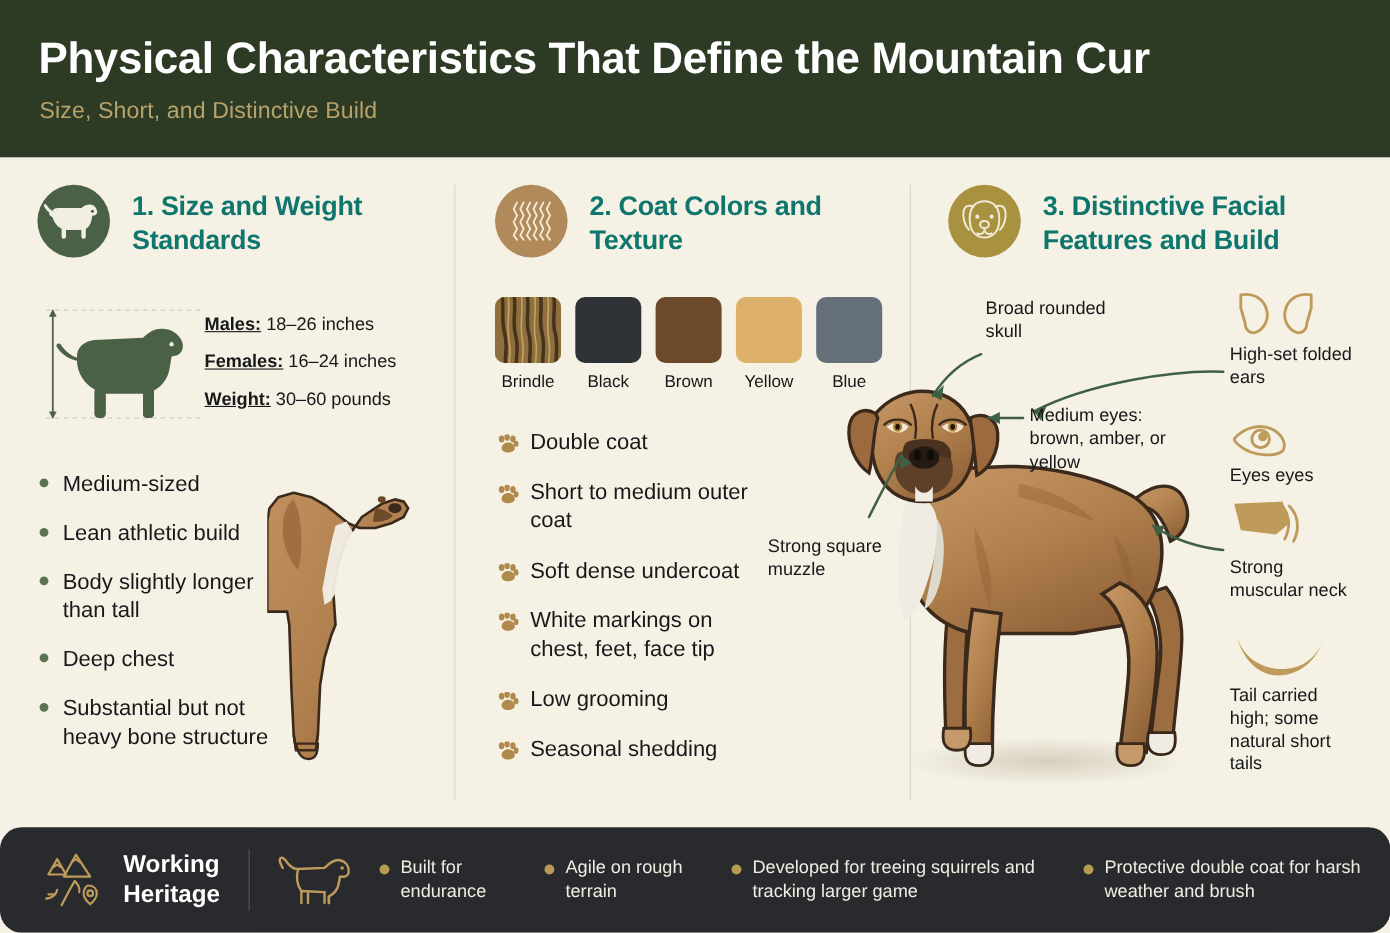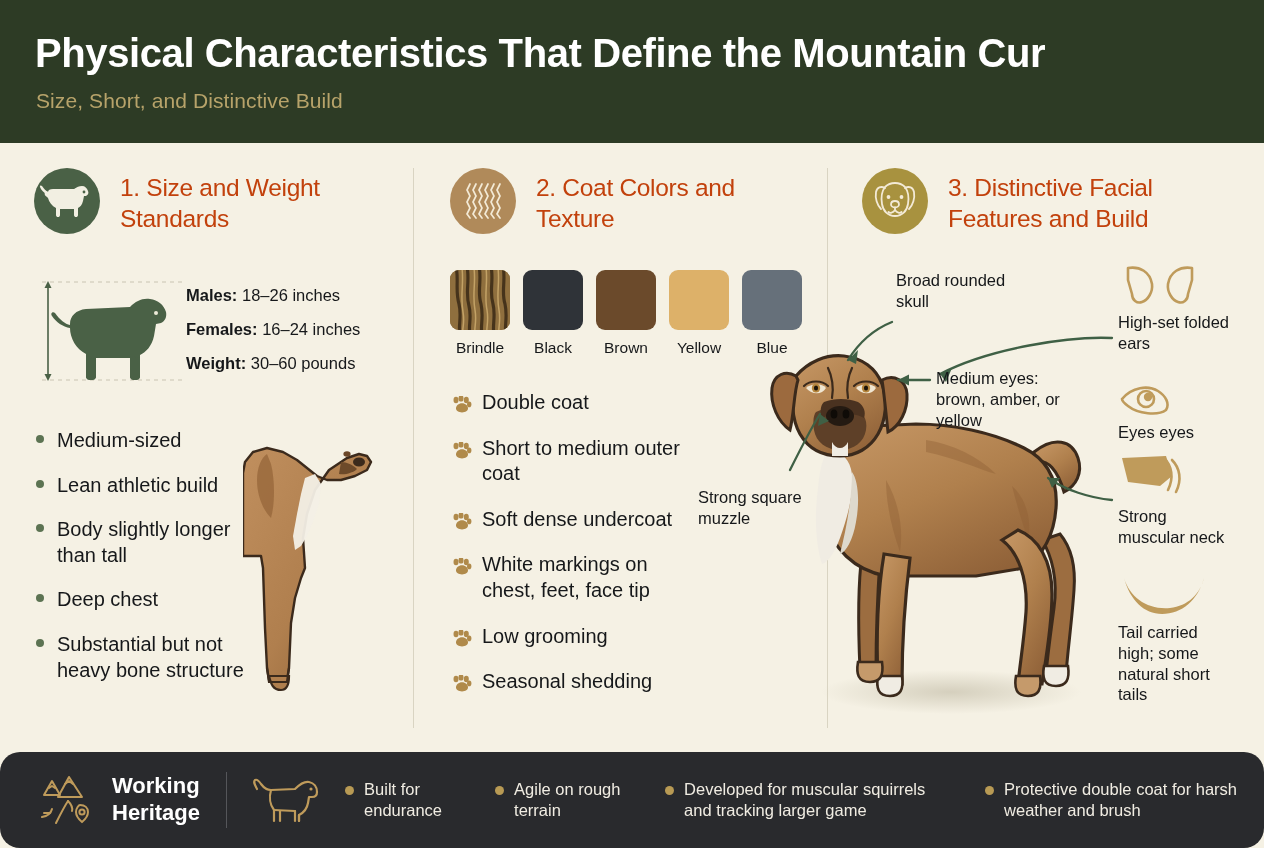--- a/index.html
+++ b/index.html
@@ -35,35 +35,35 @@
   .div-2 { left: 827px; }
 
   
   .sec-head { position: absolute; display: flex; align-items: flex-start; }
   .sec-circle {
     width: 66px; height: 66px; border-radius: 50%;
     flex: 0 0 66px; position: relative;
   }
   .sec-circle svg { position: absolute; left: 0; top: 0; }
   .sec-title {
-    margin-left: 20px; font-size: 24.5px; font-weight: 400; color: #c2410c;
+    margin-left: 20px; font-size: 24.5px; font-weight: 700; color: #0f766e;
     line-height: 1.28; letter-spacing: -0.3px; padding-top: 4px;
   }
   #sec1 { left: 34px; top: 168px; width: 370px; }
   #sec2 { left: 450px; top: 168px; width: 360px; }
   #sec3 { left: 862px; top: 168px; width: 390px; }
   #sec1 .sec-circle { background: #4a6146; }
   #sec2 .sec-circle { background: #b08a5a; }
   #sec3 .sec-circle { background: #a8923f; }
 
   
   .size-diagram { position: absolute; left: 34px; top: 272px; width: 160px; height: 118px; }
   .size-stats { position: absolute; left: 186px; top: 286px; width: 220px; }
   .stat-row { font-size: 16.5px; color: #16181a; margin-bottom: 15px; white-space: nowrap; }
-  .stat-row b { font-weight: 700; }
+  .stat-row b { font-weight: 700; text-decoration: underline; }
 
   
   .bullet-list { position: absolute; }
   #list1 { left: 36px; top: 428px; width: 220px; }
   .bullet-item {
     display: flex; align-items: flex-start;
     margin-bottom: 19px; font-size: 20px; color: #16181a; line-height: 1.28;
   }
   .dot {
     flex: 0 0 8px; width: 8px; height: 8px; border-radius: 50%;
@@ -566,21 +566,21 @@
       <div class="footer-item" style="width:120px">
         <span class="fdot"></span>
         <span class="ftext">Built for endurance</span>
       </div>
       <div class="footer-item" style="width:140px">
         <span class="fdot"></span>
         <span class="ftext">Agile on rough terrain</span>
       </div>
       <div class="footer-item" style="width:290px">
         <span class="fdot"></span>
-        <span class="ftext">Developed for muscular squirrels and tracking larger game</span>
+        <span class="ftext">Developed for treeing squirrels and tracking larger game</span>
       </div>
       <div class="footer-item" style="width:270px;margin-right:0">
         <span class="fdot"></span>
         <span class="ftext">Protective double coat for harsh weather and brush</span>
       </div>
     </div>
   </div>
 
 </div>
 

